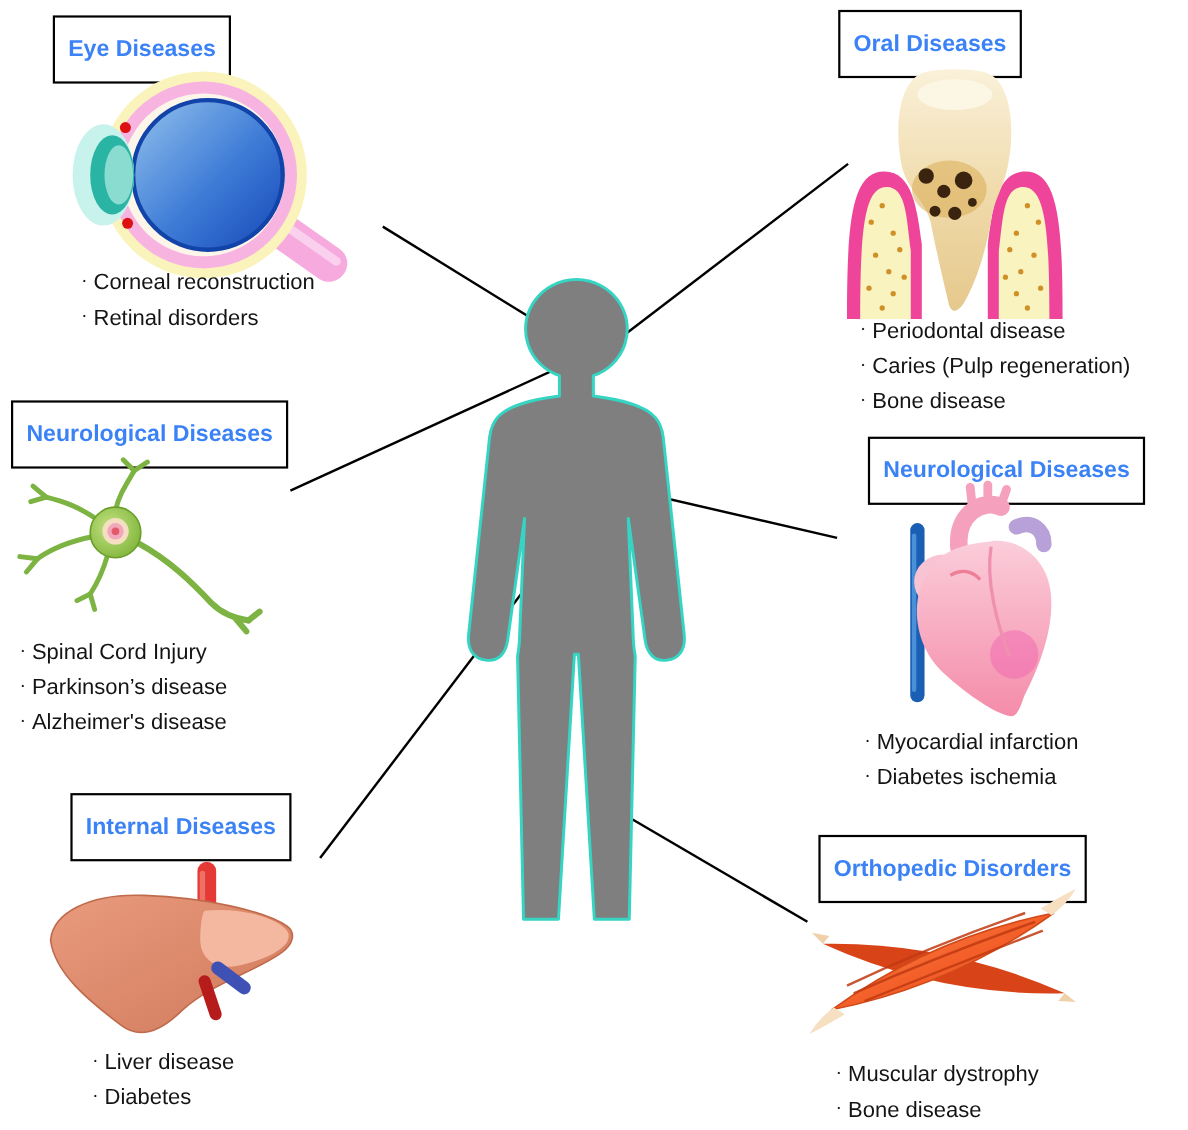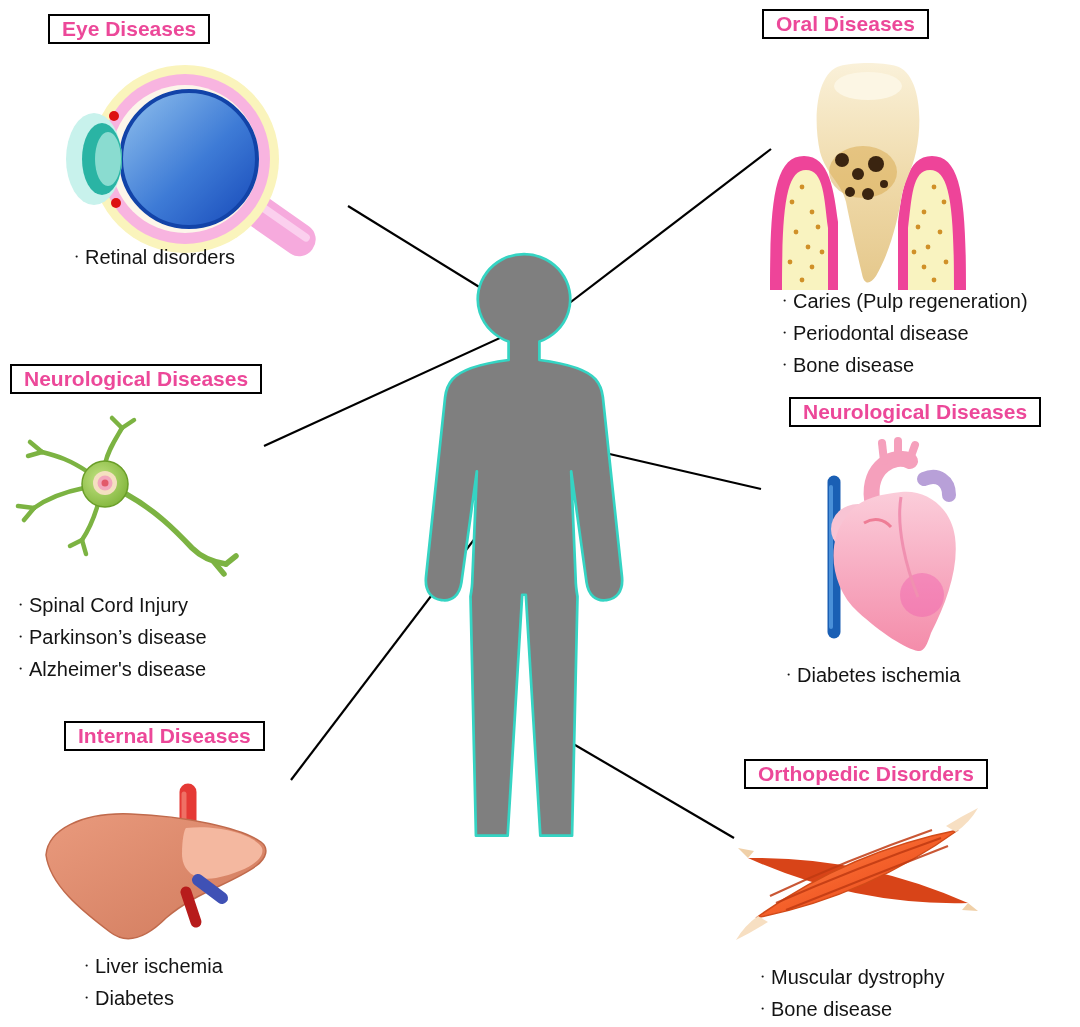--- a/index.html
+++ b/index.html
@@ -3,21 +3,21 @@
 <meta charset="utf-8">
 <style>
   * { margin:0; padding:0; box-sizing:border-box; }
   html,body { background:#ffffff; font-family:"Liberation Sans", sans-serif; }
   .canvas { position:relative; width:1080px; height:1027px; background:#ffffff; overflow:hidden; }
   .connector { position:absolute; left:0; top:0; width:1080px; height:1027px; z-index:1; pointer-events:none; }
   .silhouette { position:absolute; z-index:2; }
   .panel-layer { position:absolute; left:0; top:0; width:100%; height:100%; z-index:3; }
   .label-box {
     position:absolute; border:2px solid #000; background:#fff;
-    padding:1px 12px; font-weight:bold; font-size:21px; color:#ec4899;
+    padding:17px 12px; font-weight:bold; font-size:21px; color:#3b82f6;
     white-space:nowrap; line-height:1.15;text-align:center;
   }
   .bullets { position:absolute; list-style:none; font-size:20px; color:#141414; }
   .bullets li { margin-bottom:9px; white-space:nowrap; }
   .bullets li::before { content:"\30FB"; font-size:13px; vertical-align:3px; margin-right:2px; }
   .illus { position:absolute; overflow:visible; }
 </style>
 </head>
 <body>
 
@@ -65,20 +65,21 @@
         <circle cx="123" cy="101" r="74" fill="#fcf6ea"></circle>
         <circle cx="127" cy="101" r="68" fill="url(#irisGrad)" stroke="#1243a8" stroke-width="4"></circle>
         <ellipse cx="32" cy="101" rx="28" ry="46" fill="#c8f2ec"></ellipse>
         <ellipse cx="40" cy="101" rx="20" ry="36" fill="#2ab4a4"></ellipse>
         <ellipse cx="46" cy="101" rx="13" ry="27" fill="#8adcd0"></ellipse>
         <circle cx="52" cy="58" r="5" fill="#dd1111"></circle>
         <circle cx="54" cy="145" r="5" fill="#dd1111"></circle>
       </svg>
 
       <ul class="bullets" style="left:70px; top:246px;">
+        <li>Corneal reconstruction</li>
         <li>Retinal disorders</li>
       </ul>
     </section>
 
     <section>
       <div class="label-box" style="left:10px; top:364px;">Neurological Diseases</div>
 
       <svg class="illus" style="left:0px; top:412px;" width="240" height="170" viewBox="0 0 240 170">
         <defs>
           <radialGradient id="somaGrad" cx="0.4" cy="0.4" r="0.8">
@@ -104,21 +105,21 @@
           <path d="M126,82 C155,98 175,118 192,136 C200,144 212,150 226,152"></path>
           <path d="M214,150 L224,162"></path>
             <path d="M226,152 L236,144"></path>
         </g>
         <circle cx="105" cy="72" r="23" fill="url(#somaGrad)" stroke="#6a9e28" stroke-width="1.5"></circle>
         <circle cx="105" cy="71" r="12" fill="#f4e0c0"></circle>
         <circle cx="105" cy="71" r="7.5" fill="#f2a8bc"></circle>
         <circle cx="105" cy="71" r="3.5" fill="#e25a6a"></circle>
       </svg>
 
-      <ul class="bullets" style="left:14px; top:582px;margin-top:12px;">
+      <ul class="bullets" style="left:14px; top:582px;">
         <li>Spinal Cord Injury</li>
         <li>Parkinson’s disease</li>
         <li>Alzheimer's disease</li>
       </ul>
     </section>
 
     <section>
       <div class="label-box" style="left:64px; top:721px;">Internal Diseases</div>
 
       <svg class="illus" style="left:36px; top:780px;" width="240" height="175" viewBox="0 0 240 175">
@@ -133,21 +134,21 @@
           <path d="M148,14 L148,58" stroke="#ef7065" stroke-width="5" stroke-linecap="round" fill="none"></path>
         </g>
         <path d="M10,75 C12,50 45,32 95,34 C150,36 205,48 225,62 C233,68 231,78 220,86
              C195,104 160,112 130,138 C112,156 92,166 74,152 C45,130 14,105 10,75 Z" fill="url(#liverGrad)" stroke="#c06a4c" stroke-width="1.5"></path>
         <path d="M150,48 C185,44 220,56 226,68 C230,80 208,92 180,98 C158,102 146,90 146,74 C146,60 148,50 150,48 Z" fill="#f4b8a0"></path>
         <path d="M162,100 L186,118" stroke="#3f51b5" stroke-width="12" stroke-linecap="round" fill="none"></path>
         <path d="M150,112 L160,142" stroke="#b71c1c" stroke-width="11" stroke-linecap="round" fill="none"></path>
       </svg>
 
       <ul class="bullets" style="left:80px; top:955px;">
-        <li>Liver ischemia</li>
+        <li>Liver disease</li>
         <li>Diabetes</li>
       </ul>
     </section>
 
     <section>
       <div class="label-box" style="left:762px; top:9px;">Oral Diseases</div>
 
       <svg class="illus" style="left:768px; top:52px;" width="200" height="240" viewBox="0 0 200 240">
         <defs>
           <linearGradient id="toothGrad" x1="0" y1="0" x2="0" y2="1">
@@ -199,22 +200,22 @@
           <circle cx="74" cy="108" r="7"></circle>
             <circle cx="90" cy="122" r="6"></circle>
             <circle cx="108" cy="112" r="8"></circle>
           <circle cx="82" cy="140" r="5"></circle>
             <circle cx="100" cy="142" r="6"></circle>
             <circle cx="116" cy="132" r="4"></circle>
         </g>
       </svg>
 
       <ul class="bullets" style="left:778px; top:290px;">
+        <li>Periodontal disease</li>
         <li>Caries (Pulp regeneration)</li>
-        <li>Periodontal disease</li>
         <li>Bone disease</li>
       </ul>
     </section>
 
     <section>
       <div class="label-box" style="left:789px; top:397px;">Neurological Diseases</div>
 
       <svg class="illus" style="left:806px; top:437px;" width="172" height="222" viewBox="0 0 172 222">
         <defs>
           <linearGradient id="heartGrad" x1="0" y1="0" x2="0" y2="1">
@@ -235,20 +236,21 @@
         <path d="M118,42 C132,36 143,44 143,58" stroke="#b8a0d8" stroke-width="14" stroke-linecap="round" fill="none"></path>
         <ellipse cx="52" cy="92" rx="27" ry="25" fill="#f8c4d4"></ellipse>
         <path d="M40,80 C20,105 24,150 52,175 C75,196 100,212 112,214 C118,215 121,208 125,196
              C141,165 153,130 149,100 C145,70 120,52 95,55 C70,58 52,62 40,80 Z" fill="url(#heartGrad)"></path>
         <circle cx="116" cy="158" r="22" fill="#f060b0" opacity="0.45"></circle>
         <path d="M95,60 C90,90 100,130 112,160" stroke="#f090b0" stroke-width="3" fill="none"></path>
         <path d="M58,86 C68,80 78,82 85,90" stroke="#ee7d96" stroke-width="3" fill="none"></path>
       </svg>
 
       <ul class="bullets" style="left:782px; top:664px;">
+        <li>Myocardial infarction</li>
         <li>Diabetes ischemia</li>
       </ul>
     </section>
 
     <section>
       <div class="label-box" style="left:744px; top:759px;">Orthopedic Disorders</div>
 
       <svg class="illus" style="left:736px; top:798px;" width="242" height="158" viewBox="0 0 242 158">
         <defs>
           <linearGradient id="musGrad" x1="0" y1="0" x2="1" y2="1">

